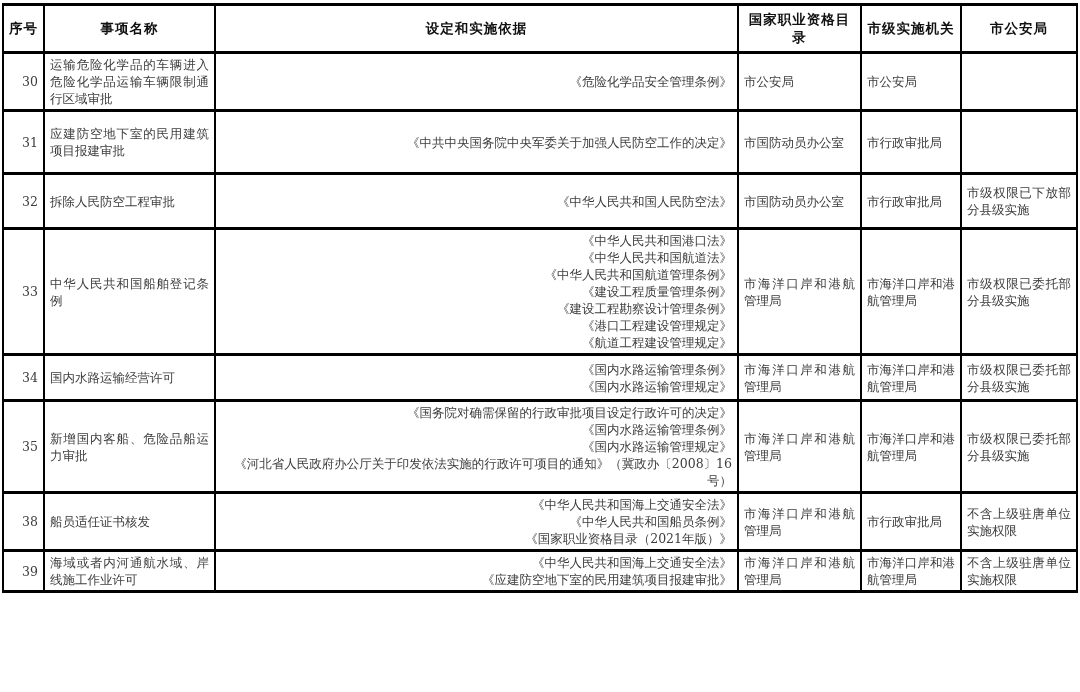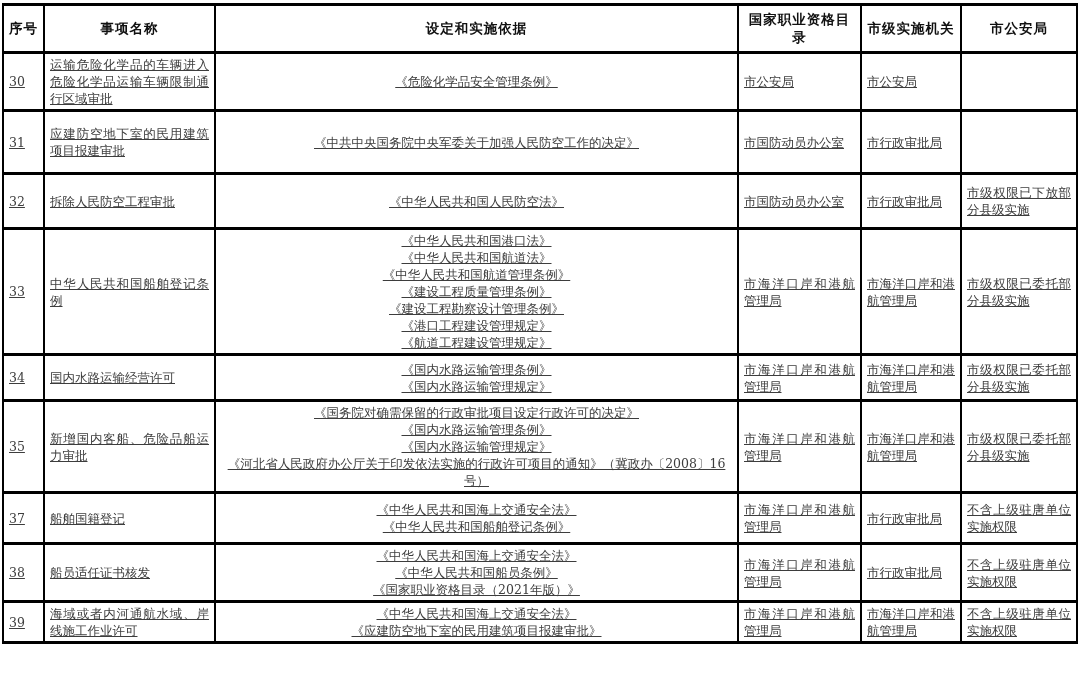--- a/index.html
+++ b/index.html
@@ -33,28 +33,27 @@
     font-weight: bold;
     color: #111111;
     text-align: center;
     height: 48px;
     letter-spacing: 1px;
   }
   td {
     font-size: 12.5px;
     color: #3d3d3d;
     line-height: 17px;
-    text-decoration: underline;
   }
-  td.col-no { text-align: left; }
+  td.col-no { text-align: right; }
   td.col-name,
   td.col-dept,
   td.col-agency,
   td.col-note { text-align: justify; }
-  td.col-basis { text-align: center; }
+  td.col-basis { text-align: right; }
   .basis-line { white-space: normal; }
 </style>
 </head>
 <body>
 
 <table class="gov-table">
   <colgroup>
     <col style="width:41px">
     <col style="width:171px">
     <col style="width:523px">
@@ -136,31 +135,20 @@
         <td class="col-basis">
           <div class="basis-line">《国务院对确需保留的行政审批项目设定行政许可的决定》</div>
           <div class="basis-line">《国内水路运输管理条例》</div>
           <div class="basis-line">《国内水路运输管理规定》</div>
           <div class="basis-line">《河北省人民政府办公厅关于印发依法实施的行政许可项目的通知》（冀政办〔2008〕16号）</div>
         </td>
         <td class="col-dept">市海洋口岸和港航管理局</td>
         <td class="col-agency">市海洋口岸和港航管理局</td>
         <td class="col-note">市级权限已委托部分县级实施</td>
       </tr>
-      <tr style="height: 51px;">
-        <td class="col-no">37</td>
-        <td class="col-name">船舶国籍登记</td>
-        <td class="col-basis">
-          <div class="basis-line">《中华人民共和国海上交通安全法》</div>
-          <div class="basis-line">《中华人民共和国船舶登记条例》</div>
-        </td>
-        <td class="col-dept">市海洋口岸和港航管理局</td>
-        <td class="col-agency">市行政审批局</td>
-        <td class="col-note">不含上级驻唐单位实施权限</td>
-      </tr>
       <tr style="height: 52px;">
         <td class="col-no">38</td>
         <td class="col-name">船员适任证书核发</td>
         <td class="col-basis">
           <div class="basis-line">《中华人民共和国海上交通安全法》</div>
           <div class="basis-line">《中华人民共和国船员条例》</div>
           <div class="basis-line">《国家职业资格目录（2021年版）》</div>
         </td>
         <td class="col-dept">市海洋口岸和港航管理局</td>
         <td class="col-agency">市行政审批局</td>

